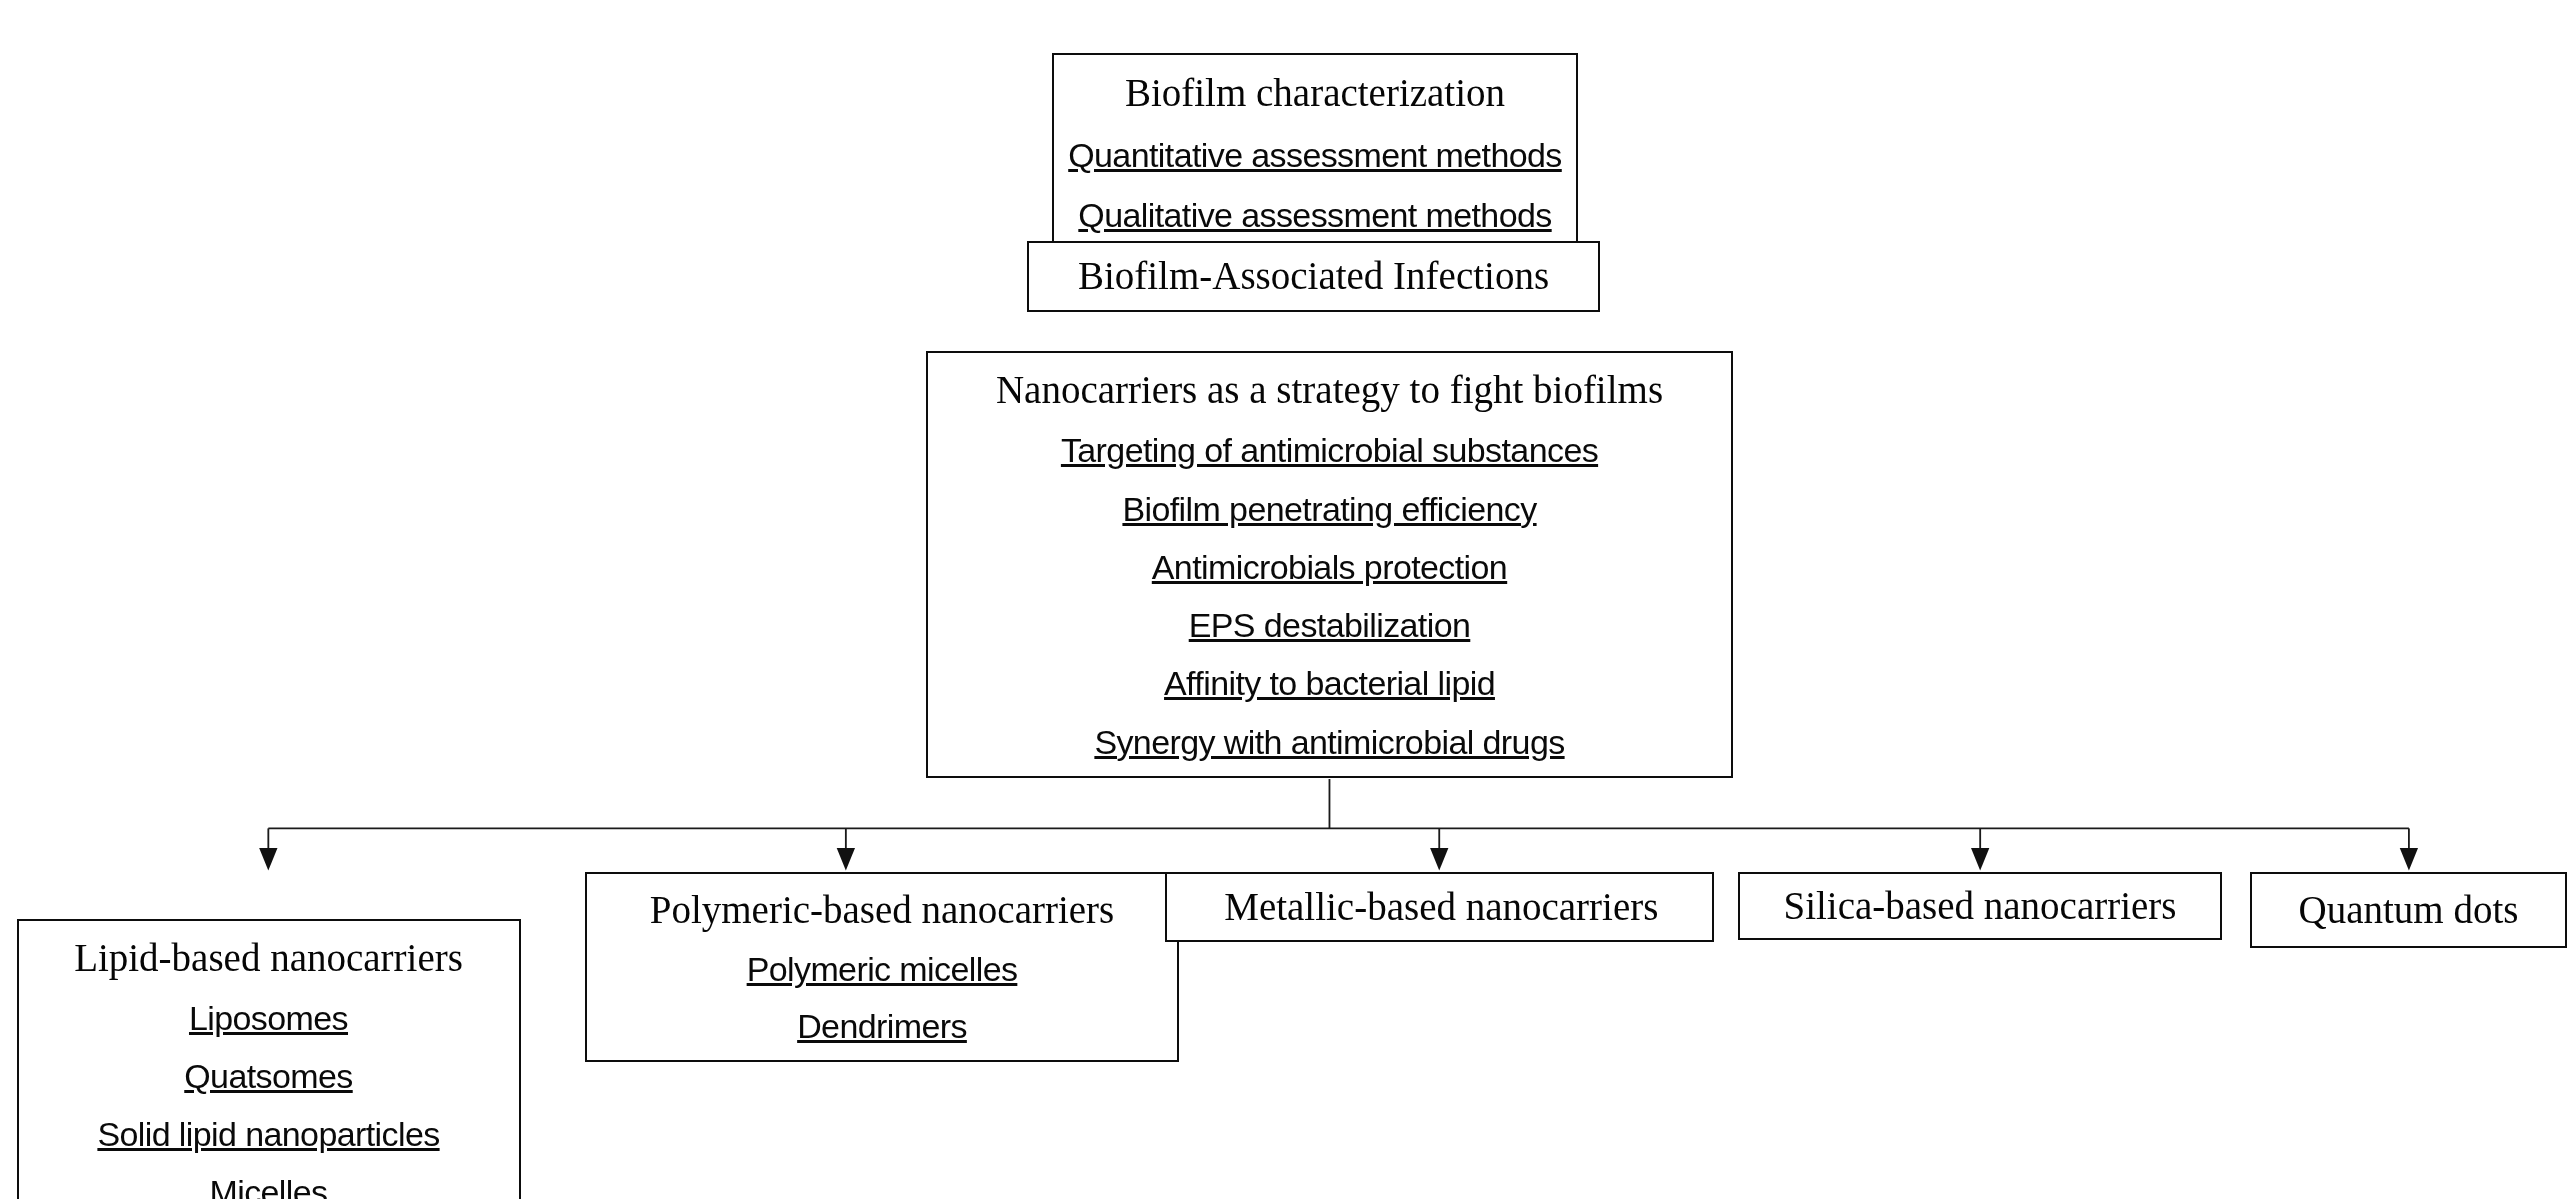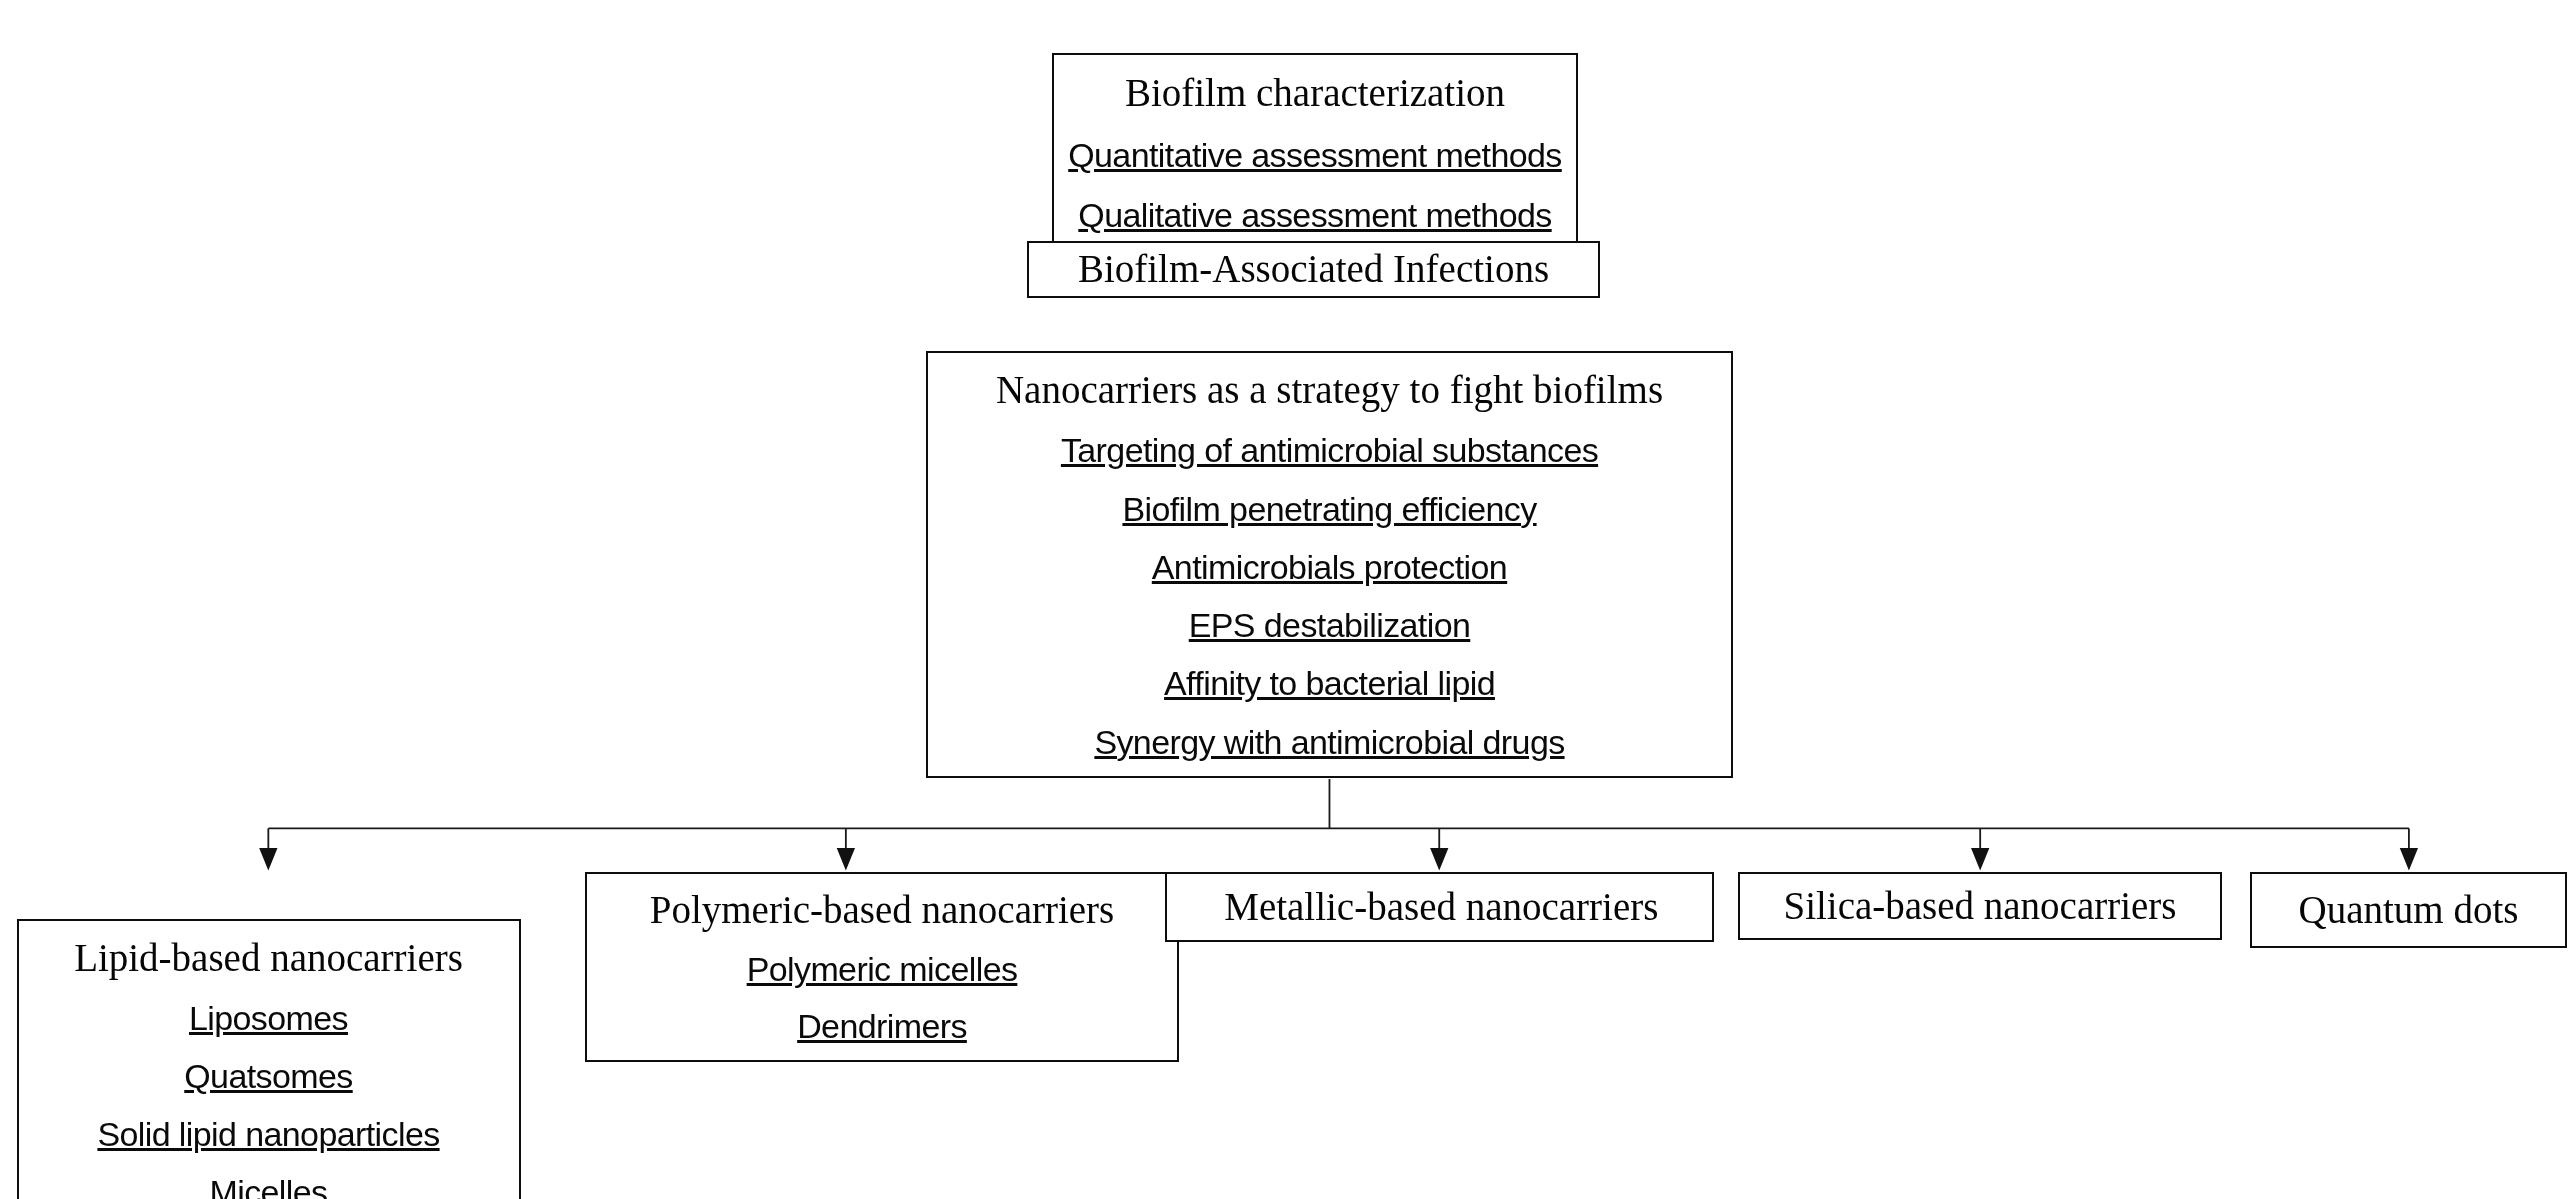--- a/index.html
+++ b/index.html
@@ -45,21 +45,21 @@
     line-height: 1.08;
     text-decoration: underline;
   }
   .connector {
     position: absolute;
     left: 0;
     top: 0;
   }
   
   .b-characterization { left: 1052px; top: 13.4px;   width: 526px;  height: 199px; margin-top: 40px; }
-  .b-infections       { left: 1027px; top: 241px;  width: 573px;  height: 57px; }
+  .b-infections       { left: 1027px; top: 241px;  width: 573px;  height: 71px; }
   .b-nanocarriers     { left: 926px; top: 351px;  width: 807px; height: 427px; }
   .b-lipid            { left: 16.5px;   top: 872px; width: 504px;  height: 309px; margin-top: 47px; }
   .b-polymeric        { left: 549px;  top: 872px; width: 594px;  height: 190px; margin-left: 36px; }
   .b-metallic         { left: 1165px; top: 872px; width: 549px;  height: 70px; padding-left: 6px; }
   .b-silica           { left: 1738px; top: 872px; width: 484px;  height: 68px; }
   .b-quantum          { left: 2250px; top: 872px; width: 317px;  height: 76px; }
 </style>
 </head>
 <body>
 

